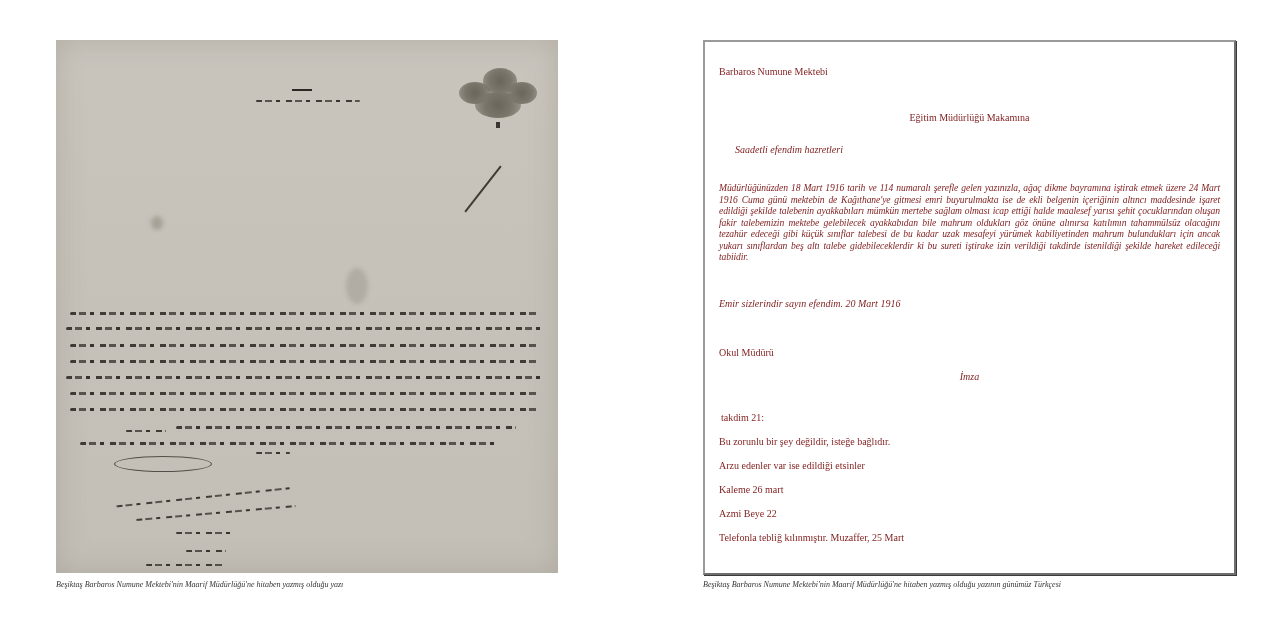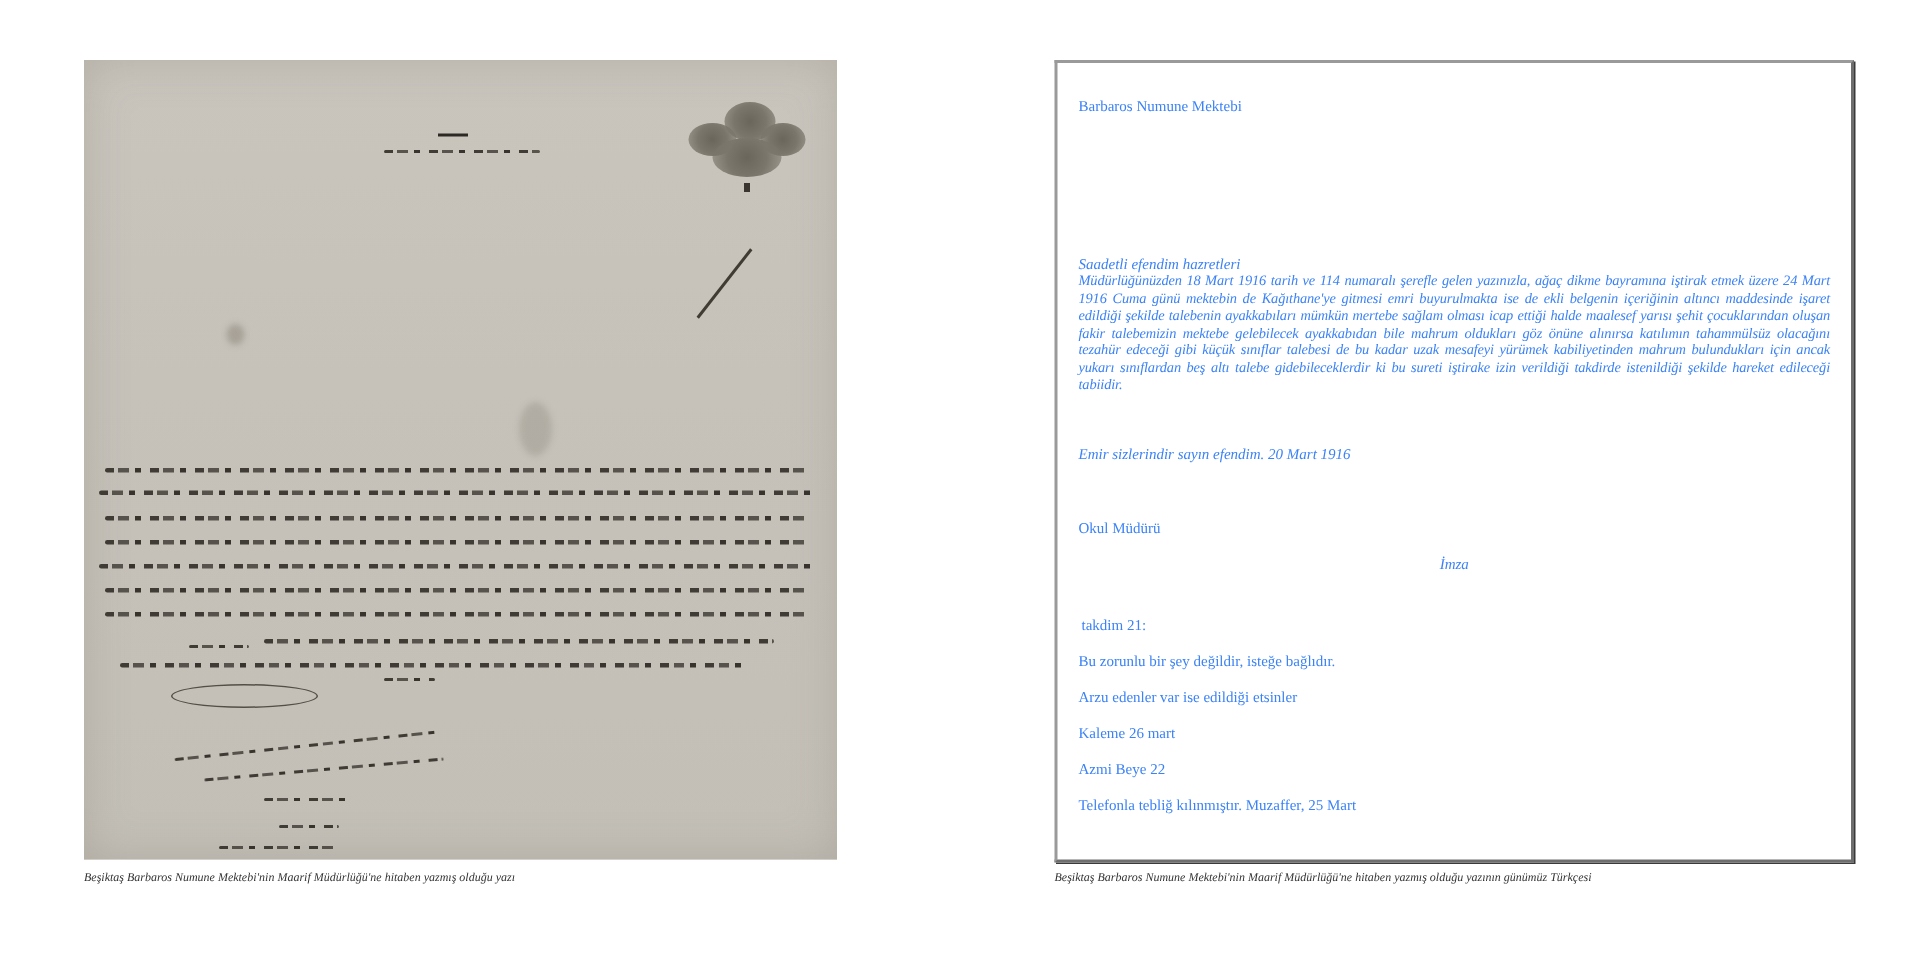--- a/index.html
+++ b/index.html
@@ -109,32 +109,32 @@
       position: absolute;
       left: 703px;
       top: 40px;
       width: 529px;
       height: 531px;
       border: 2px solid #6e6e6e;
       border-top-color: #9a9a9a;
       border-left-color: #9a9a9a;
       box-shadow: 1px 1px 0 #3a3a3a;
       background: #ffffff;
-      color: #3b82f6;
+      color: #7f1d1d;
     }
     .t-block {
       position: absolute;
       left: 14px;
       right: 14px;
       font-size: 10px;
       line-height: 1.1;
     }
     .t-school { top: 24px; }
     .t-addressee { top: 70px; text-align: center; }
-    .t-salutation { top: 129px; font-style: italic; }
+    .t-salutation { top: 102px; font-style: italic; margin-left: 16px; }
     .t-body {
       top: 140px;
       font-style: italic;
       text-align: justify;
       font-size: 9.6px;
       line-height: 11.5px;
       letter-spacing: -0.1px;
     }
     .t-closing { top: 256px; font-style: italic; }
     .t-title { top: 305px; text-align: left; }
@@ -197,20 +197,21 @@
       <div class="ink-line thin" style="left:80px;top:472px;width:160px;transform:rotate(-5deg);"></div>
       <div class="ink-line thin" style="left:120px;top:492px;width:60px;"></div>
       <div class="ink-line thin" style="left:130px;top:510px;width:40px;"></div>
       <div class="ink-line thin" style="left:90px;top:524px;width:80px;"></div>
     </div>
   </div>
   <div class="scan-caption">Beşiktaş Barbaros Numune Mektebi'nin Maarif Müdürlüğü'ne hitaben yazmış olduğu yazı</div>
 
   <div class="transcript">
     <div class="t-block t-school">Barbaros Numune Mektebi</div>
+    <div class="t-block t-addressee">Eğitim Müdürlüğü Makamına</div>
     <div class="t-block t-salutation">Saadetli efendim hazretleri</div>
     <div class="t-block t-body">Müdürlüğünüzden 18 Mart 1916 tarih ve 114 numaralı şerefle gelen yazınızla, ağaç dikme bayramına iştirak etmek üzere 24 Mart 1916 Cuma günü mektebin de Kağıthane'ye gitmesi emri buyurulmakta ise de ekli belgenin içeriğinin altıncı maddesinde işaret edildiği şekilde talebenin ayakkabıları mümkün mertebe sağlam olması icap ettiği halde maalesef yarısı şehit çocuklarından oluşan fakir talebemizin mektebe gelebilecek ayakkabıdan bile mahrum oldukları göz önüne alınırsa katılımın tahammülsüz olacağını tezahür edeceği gibi küçük sınıflar talebesi de bu kadar uzak mesafeyi yürümek kabiliyetinden mahrum bulundukları için ancak yukarı sınıflardan beş altı talebe gidebileceklerdir ki bu sureti iştirake izin verildiği takdirde istenildiği şekilde hareket edileceği tabiidir.</div>
     <div class="t-block t-closing">Emir sizlerindir sayın efendim. 20 Mart 1916</div>
     <div class="t-block t-title">Okul Müdürü</div>
     <div class="t-block t-sign">İmza</div>
 
     <div class="t-note" style="top:370px;left:16px;">takdim 21:</div>
     <div class="t-note" style="top:394px;">Bu zorunlu bir şey değildir, isteğe bağlıdır.</div>
     <div class="t-note" style="top:418px;">Arzu edenler var ise edildiği etsinler</div>
     <div class="t-note" style="top:442px;">Kaleme 26 mart</div>

